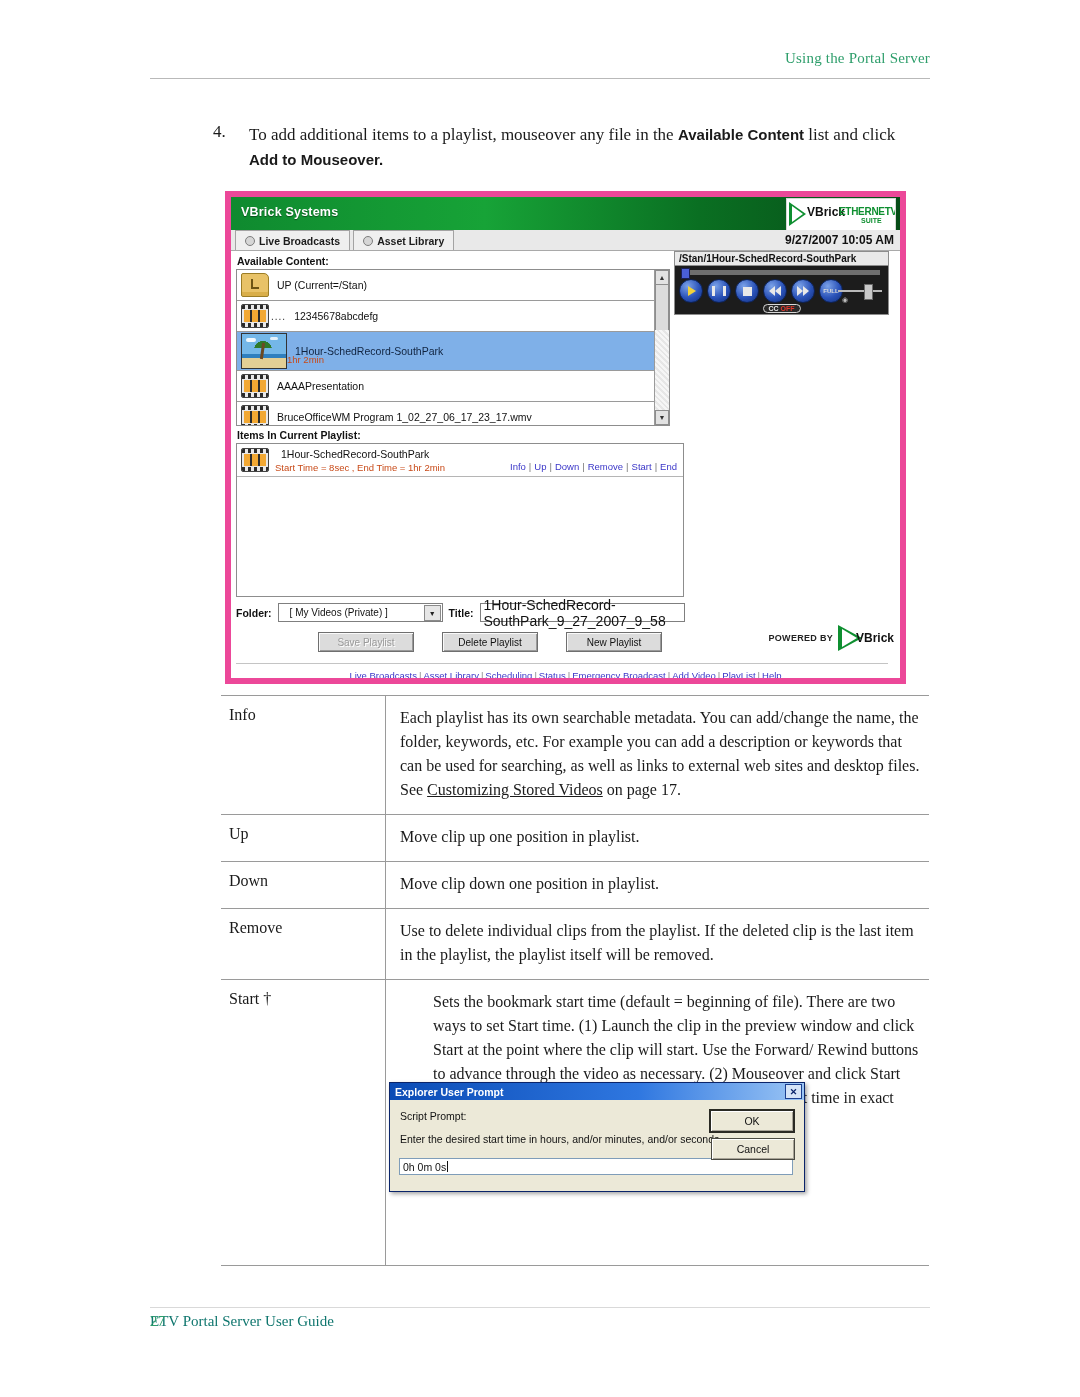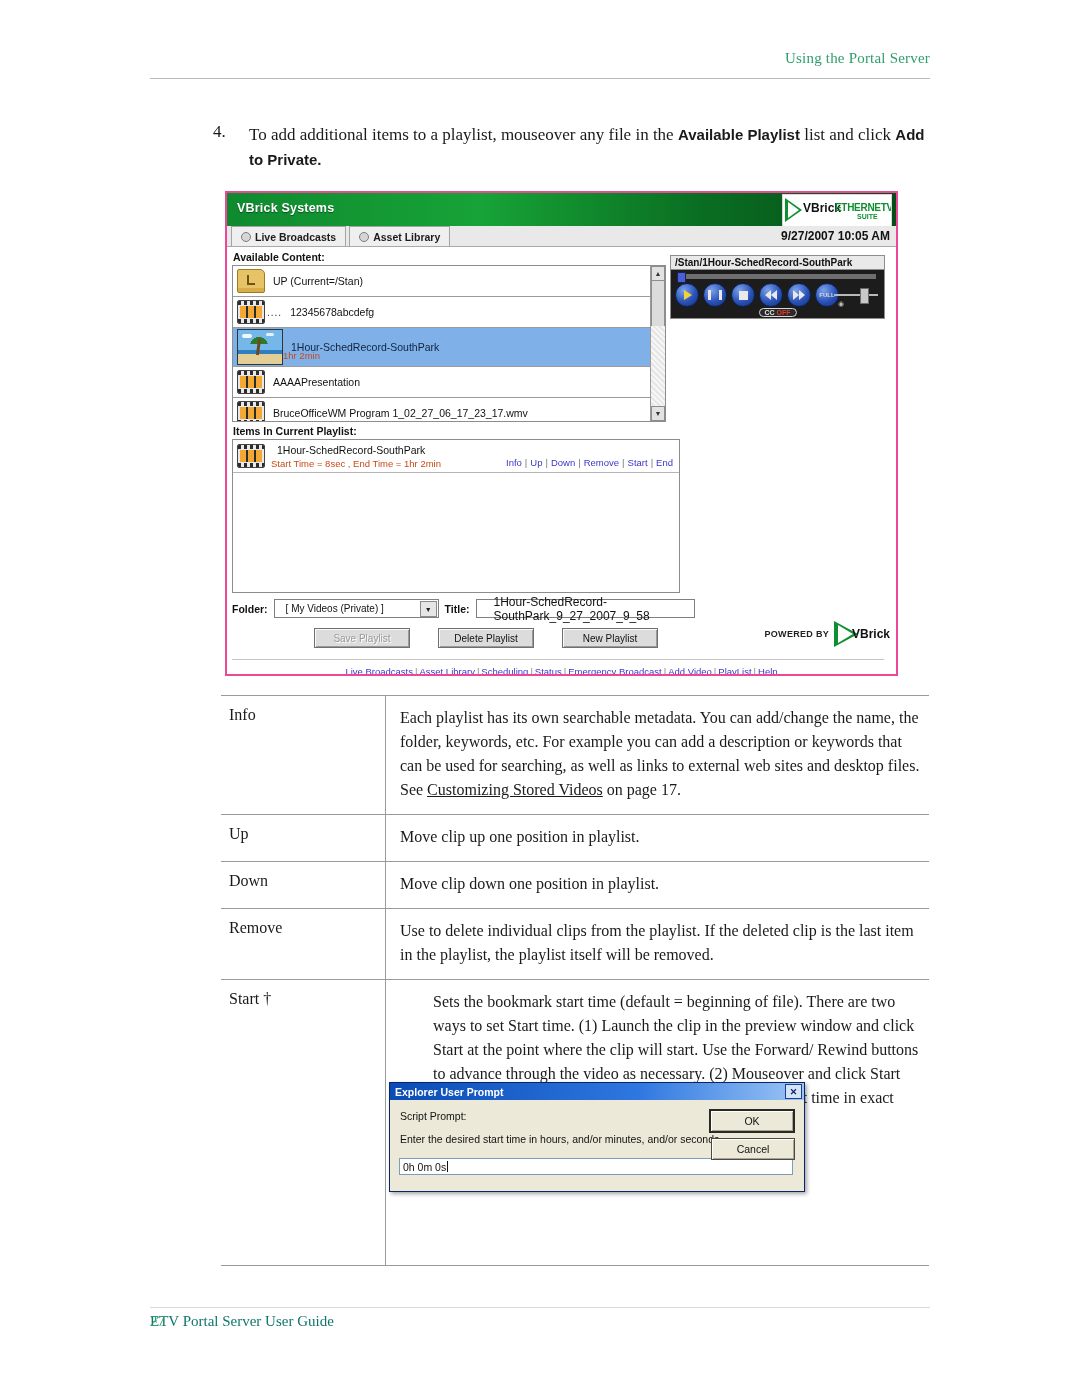--- a/index.html
+++ b/index.html
@@ -19,21 +19,21 @@
 
   
   .step{position:absolute;left:213px;top:122px;width:715px;}
   .step-num{position:absolute;left:0;top:0;font-size:17px;}
   .step-body{margin-left:36px;font-size:17px;line-height:25px;}
   .step-body b{font-family:"Liberation Sans", sans-serif;font-size:15px;font-weight:bold;}
 
   
   .shot{
     position:absolute;left:225px;top:191px;width:669px;height:481px;
-    background:#f0abfc;border:2px solid #ec4899;overflow:hidden;
+    background:#f0abfc;border:6px solid #ec4899;overflow:hidden;
     font-family:"Liberation Sans", sans-serif;
   }
   .shot-head{
     position:relative;height:33px;
     background:linear-gradient(to right,#0f8a2f 0%,#17a337 38%,#0a6f22 70%,#064c17 100%);
   }
   .shot-head .brand{
     position:absolute;left:10px;top:8px;color:#ffffff;font-size:12.5px;font-weight:bold;
     letter-spacing:.2px;text-shadow:0 1px 1px rgba(0,0,0,.45);
   }
@@ -129,22 +129,22 @@
   .ctrl-line .lbl2{font-size:10.5px;font-weight:bold;color:#111;}
   .select{
     width:152px;height:17px;border:1px solid #7f7f7f;background:#fff;font-size:10px;
     display:flex;align-items:center;padding-left:11px;color:#111;position:relative;
   }
   .select .caret{
     position:absolute;right:1px;top:1px;width:15px;height:14px;background:#e6e6e6;border:1px solid #8a8a8a;
     display:flex;align-items:center;justify-content:center;font-size:7px;color:#222;
   }
   .textin{
-    width:200px;height:17px;border:1px solid #7f7f7f;background:#fff;font-size:12px;
-    display:flex;align-items:center;padding-left:17px;color:#111;
+    width:200px;height:17px;border:1px solid #7f7f7f;background:#fff;font-size:14px;
+    display:flex;align-items:center;padding-left:3px;color:#111;
   }
   .btnrow{display:flex;gap:28px;margin:10px 0 0 82px;}
   .btn{
     width:94px;height:18px;border:1px solid #6f6f6f;background:#dcdcdc;
     display:flex;align-items:center;justify-content:center;font-size:10px;color:#111;
     box-shadow:inset 1px 1px 0 #fafafa, inset -1px -1px 0 #9a9a9a;
   }
   .btn.dis{color:#9a9a9a;text-shadow:1px 1px 0 #fff;}
   .powered{position:absolute;right:4px;top:22px;display:flex;align-items:center;gap:5px;}
   .powered .pw{font-size:9px;font-weight:bold;color:#222;letter-spacing:.3px;}
@@ -155,21 +155,21 @@
     border-top:9px solid transparent;border-bottom:9px solid transparent;border-left:15px solid #ffffff;}
   .pw-logo .n{position:absolute;left:18px;top:6px;font-size:12px;font-weight:bold;color:#111;}
 
   .shot-rule{position:absolute;left:5px;top:412px;width:652px;height:1px;background:#c4c4c4;}
   .shot-nav{
     position:absolute;left:0;right:0;top:419px;text-align:center;font-size:9.5px;color:#3a36c8;
   }
   .shot-nav i{color:#888;font-style:normal;padding:0 2px;}
 
   
-  .player{position:absolute;left:443px;top:8px;width:215px;height:290px;}
+  .player{position:absolute;left:443px;top:0;width:215px;height:290px;}
   .player-title{
     height:15px;background:#e9e9e9;border:1px solid #8d8d8d;font-size:10px;font-weight:bold;
     color:#111;padding:1px 0 0 4px;box-sizing:border-box;
   }
   .screen{position:relative;height:224px;border-left:1px solid #8d8d8d;border-right:1px solid #8d8d8d;background:#000;overflow:hidden;}
   .vid{position:absolute;left:0;right:0;top:8px;bottom:18px;overflow:hidden;
     background:linear-gradient(to bottom,#8a6a33 0%,#6b4f26 45%,#3a2a16 100%);}
   .vwall{position:absolute;left:0;right:0;top:0;bottom:30%;background:linear-gradient(to bottom,#a08248,#7d6233);}
   .vfloor{position:absolute;left:0;right:0;bottom:0;height:32%;background:linear-gradient(to bottom,#4a3418,#241a0c);}
   .vwin{position:absolute;left:44%;top:14%;width:22%;height:52%;background:
@@ -264,21 +264,21 @@
 </head>
 <body>
 
 <div class="page">
 
   <div class="runhead">Using the Portal Server</div>
   <div class="runrule"></div>
 
   <div class="step">
     <span class="step-num">4.</span>
-    <div class="step-body"><span>To add additional items to a playlist, mouseover any file in the </span><b>Available Playlist</b><span> list and click </span><b>Add to Private.</b></div>
+    <div class="step-body"><span>To add additional items to a playlist, mouseover any file in the </span><b>Available Content</b><span> list and click </span><b>Add to Mouseover.</b></div>
   </div>
 
   <div class="shot">
 
     <div class="shot-head">
       <span class="brand">VBrick Systems</span>
       <div class="logo-box">
         <span class="logo-tri"></span>
         <span class="logo-vb">VBrick</span>
         <span class="logo-etv">ETHERNETV</span>

